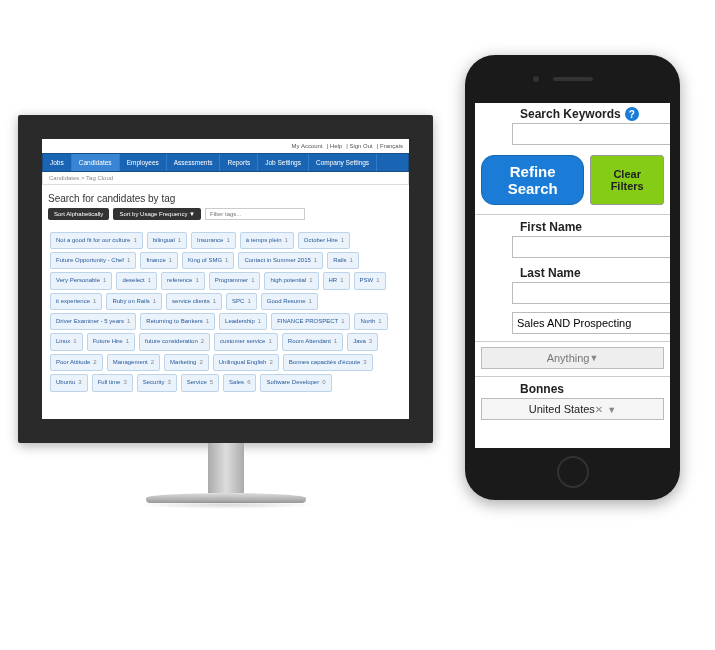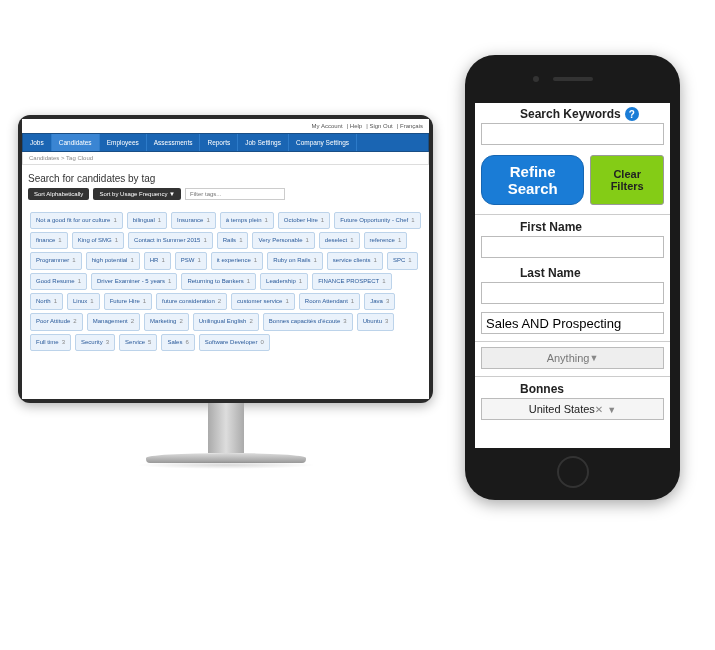--- a/index.html
+++ b/index.html
@@ -1,20 +1,20 @@
 <!DOCTYPE html>
 <html><head>
 <meta charset="utf-8">
 <style>
 * { box-sizing: border-box; margin: 0; padding: 0; }
 body { font-family: Arial, sans-serif; background: #fff; width: 715px; height: 650px; position: relative; }
 
 
 .monitor { position: absolute; left: 18px; top: 115px; width: 415px; }
-.monitor-bezel { background: #2a2a2a; border-radius: 12px; padding: 4px; box-shadow: 0 3px 12px rgba(0,0,0,0.3); }
+.monitor-bezel { background: #2a2a2a; border-radius: 2px; padding: 24px; box-shadow: 0 3px 12px rgba(0,0,0,0.3); }
 .monitor-screen { background: #fff; width: 100%; height: 280px; overflow: hidden; font-size: 6.5px; }
 .monitor-stand-neck { width: 36px; height: 50px; background: linear-gradient(to right, #aaa, #ddd, #aaa); margin: 0 auto; }
 .monitor-stand-base { width: 160px; height: 10px; background: linear-gradient(to bottom, #ddd, #999); margin: 0 auto; border-radius: 50% 50% 4px 4px; }
 .monitor-stand-shadow { width: 180px; height: 8px; background: radial-gradient(ellipse, rgba(0,0,0,0.15), transparent 70%); margin: -2px auto 0; }
 
 .top-links { text-align: right; padding: 4px 6px; color: #555; font-size: 6px; }
 .top-links span { margin-left: 4px; cursor: pointer; }
 .nav-tabs { background: #1a65b3; display: flex; border: 1px solid #194e85; }
 .nav-tab { color: #fff; padding: 5px 7px; border-right: 1px solid #2d7bc9; font-size: 6.5px; cursor: pointer; }
 .nav-tab.active { background: #3a85d3; }
@@ -30,21 +30,21 @@
 
 .phone { position: absolute; right: 35px; top: 55px; width: 215px; height: 445px; background: #1a1a1a; border-radius: 30px; padding: 48px 10px 52px; box-shadow: 0 4px 16px rgba(0,0,0,0.35); }
 .phone-speaker { position: absolute; top: 22px; left: 50%; transform: translateX(-50%); width: 40px; height: 4px; background: #333; border-radius: 2px; }
 .phone-camera { position: absolute; top: 21px; left: 68px; width: 6px; height: 6px; background: #333; border-radius: 50%; }
 .phone-home { position: absolute; bottom: 12px; left: 50%; transform: translateX(-50%); width: 32px; height: 32px; border: 2px solid #333; border-radius: 50%; }
 .phone-screen { background: #fff; width: 100%; height: 100%; overflow: hidden; font-size: 11px; }
 
 .form-row { padding: 4px 6px; }
 .form-label { font-weight: bold; color: #222; font-size: 12px; margin-bottom: 2px; display: flex; align-items: center; gap: 4px; margin-left: 39px; }
 .help-icon { display: inline-flex; width: 14px; height: 14px; background: #1a7cd6; color: #fff; border-radius: 50%; font-size: 10px; align-items: center; justify-content: center; font-weight: bold; }
-.form-input { width: 100%; border: 1px solid #bbb; padding: 4px; font-size: 13px; height: 22px; }
+.form-input { width: 100%; border: 1px solid #bbb; padding: 4px; font-size: 11px; height: 22px; margin-left: 31px; }
 .form-select { width: 100%; border: 1px solid #bbb; background: #eee; padding: 3px 5px; font-size: 11px; height: 22px; position: relative; color: #777; display: flex; align-items: center; justify-content: center; }
 .form-select.has-value { color: #222; background: #f5f5f5; }
 .btn-row { display: flex; gap: 6px; padding: 6px; }
 .btn-primary { background: #1a7cd6; color: #fff; border: 1px solid #1566b3; padding: 7px 10px; font-weight: bold; border-radius: 13px; font-size: 15px; cursor: pointer; }
 .btn-secondary { background: #84cc16; color: #222; border: 1px solid #999; padding: 7px 10px; font-weight: bold; border-radius: 3px; font-size: 11px; cursor: pointer; }
 .sep { height: 1px; background: #ccc; margin: 3px 0 1px; }
 .chev { font-size: 9px; color: #888; }
 .clear-x { font-size: 10px; color: #888; margin-right: 4px; }
 </style>
 </head>

